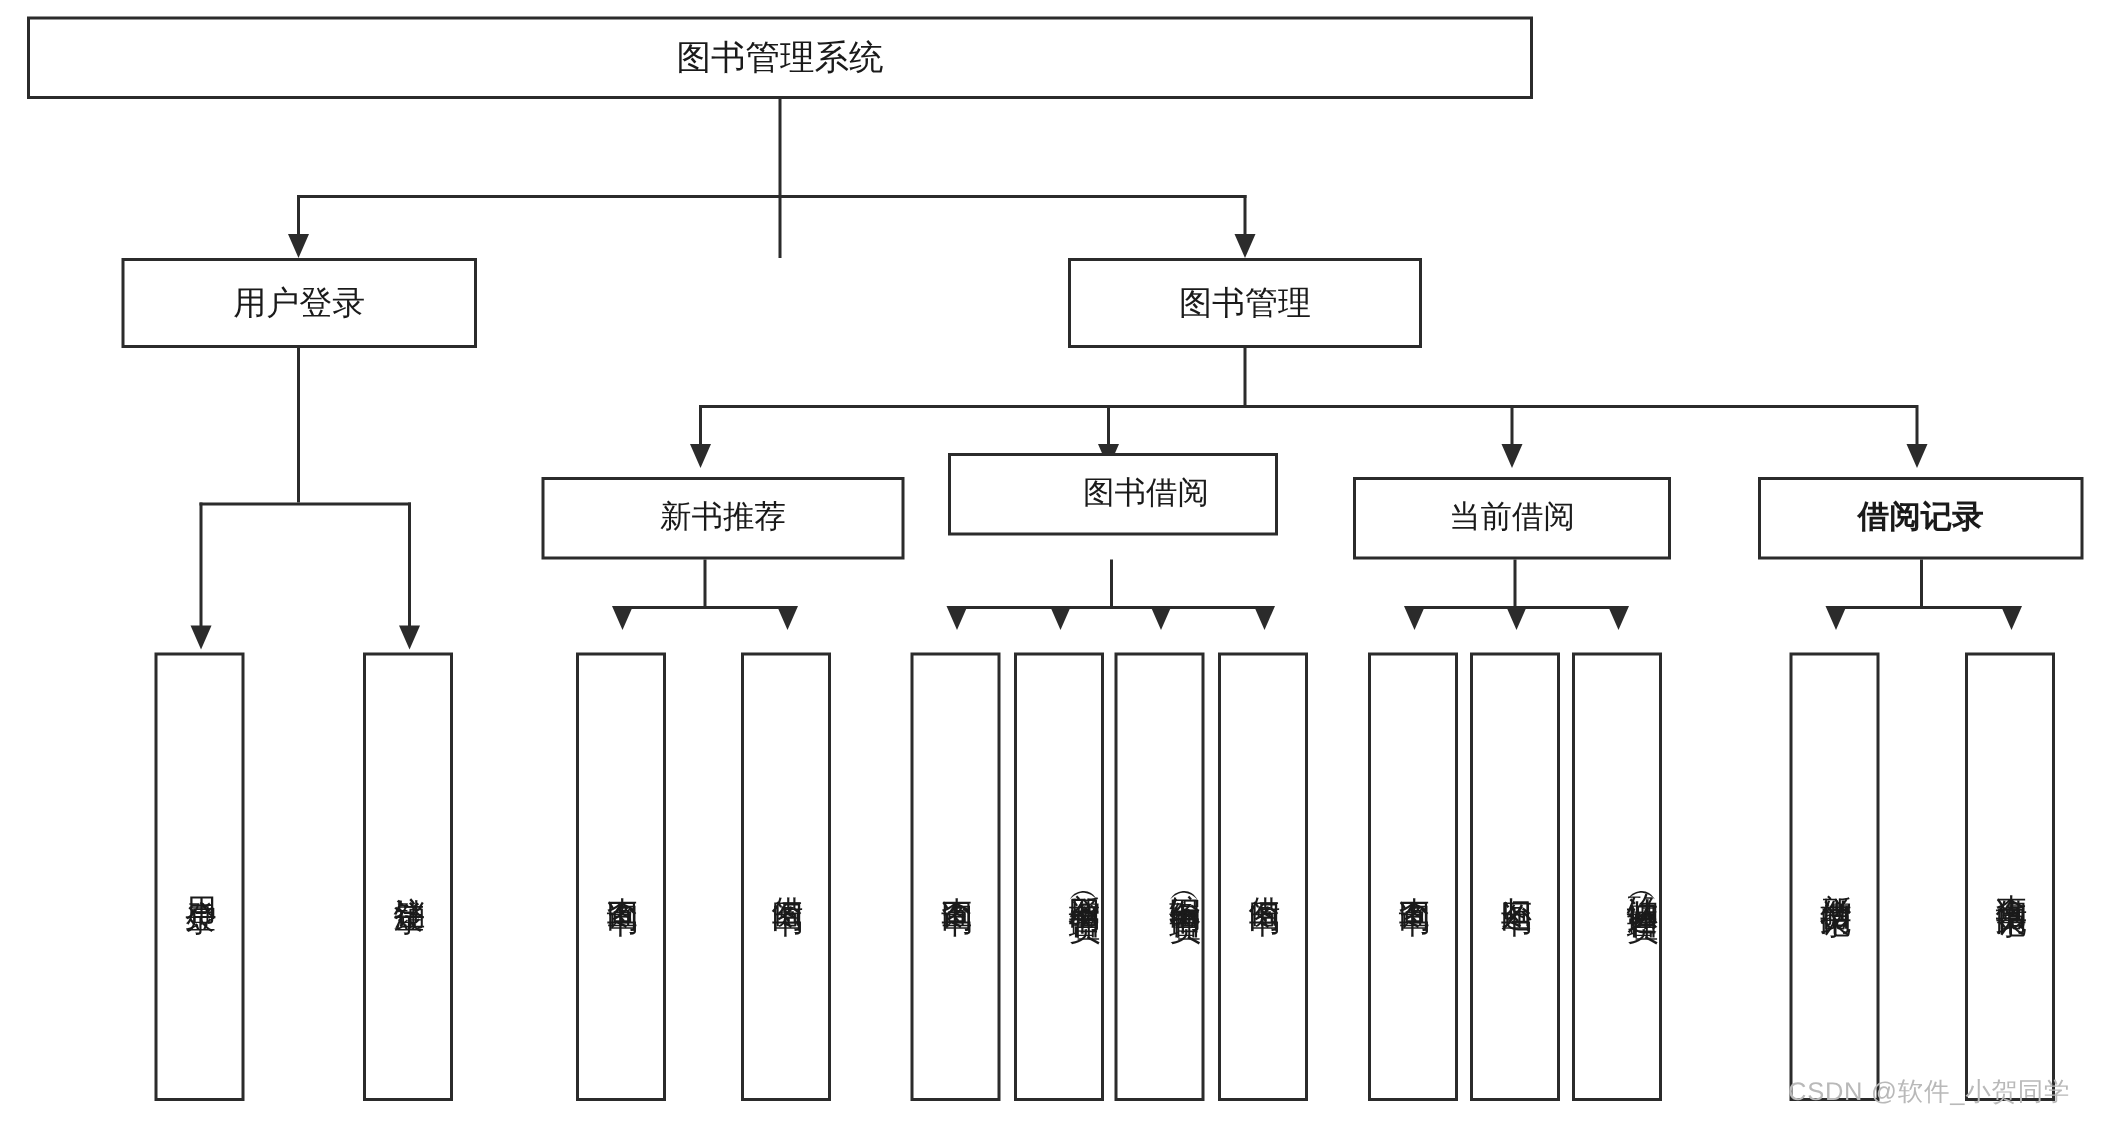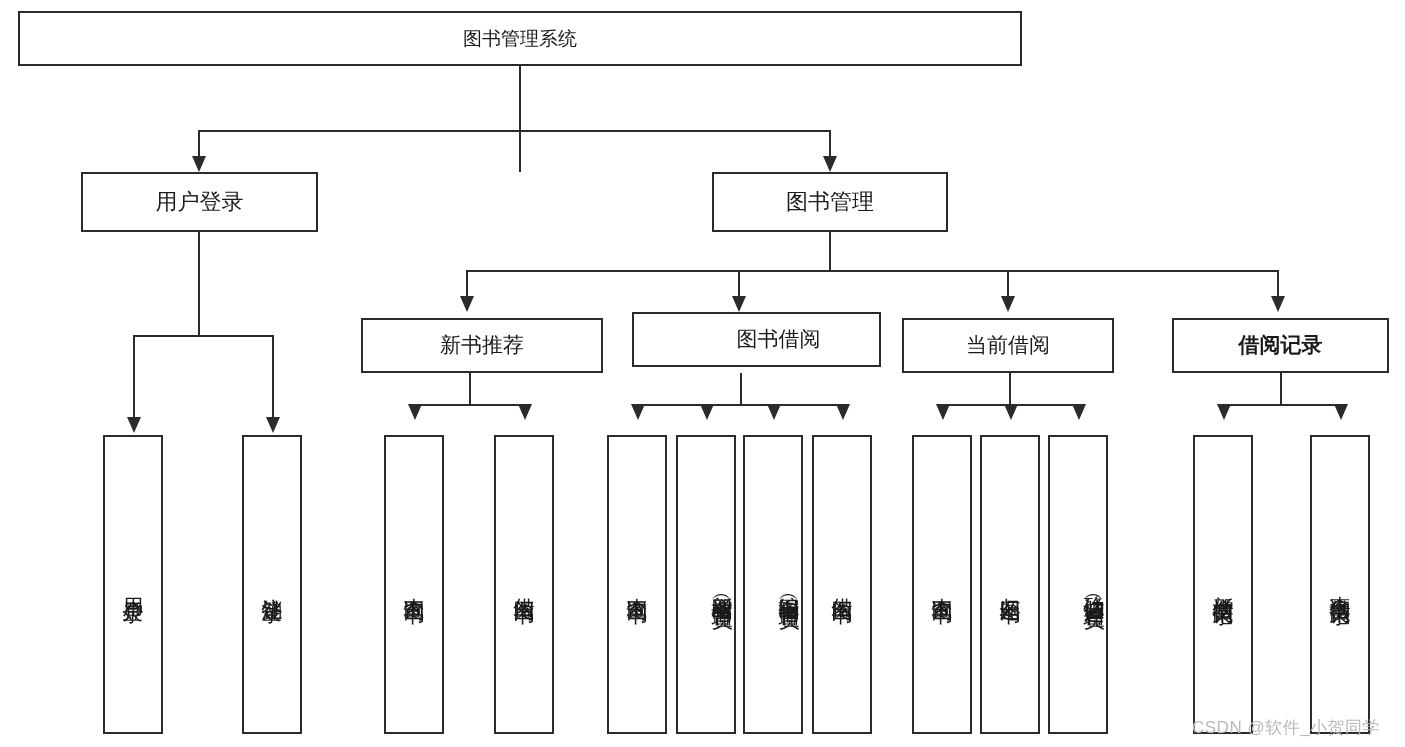--- a/index.html
+++ b/index.html
@@ -22,21 +22,21 @@
     box-sizing: border-box;
     border: 2px solid #2b2b2b;
     background: #ffffff;
     display: flex;
     align-items: center;
     justify-content: center;
     color: #1a1a1a;
     line-height: 1.15;
   }
   .node.root {
-    font-size: 19px;
+    font-size: 23px;
   }
   .node.lvl1 {
     font-size: 22px;
   }
   .node.lvl2 {
     font-size: 21px;
   }
   .node.leaf {
     font-size: 21px;
     writing-mode: vertical-rl;
@@ -113,21 +113,21 @@
   <div class="vline" style="left:1007px; top:270px; height:28px;"></div>
   <div class="vline" style="left:1277px; top:270px; height:28px;"></div>
   <div class="arrow" style="left:460px; top:296px;"></div>
   <div class="arrow" style="left:732px; top:296px;"></div>
   <div class="arrow" style="left:1001px; top:296px;"></div>
   <div class="arrow" style="left:1271px; top:296px;"></div>
 
   <div class="node lvl2" style="left:361px; top:318px; width:242px; height:55px;">
     <span>新书推荐</span>
   </div>
-  <div class="node lvl2" style="left:632px; top:312px; width:249px; height:55px;padding-left:44px;">
+  <div class="node lvl2" style="left:632px; top:302px; width:220px; height:55px;padding-left:44px;">
     <span>图书借阅</span>
   </div>
   <div class="node lvl2" style="left:902px; top:318px; width:212px; height:55px;">
     <span>当前借阅</span>
   </div>
   <div class="node lvl2" style="left:1172px; top:318px; width:217px; height:55px;font-weight:bold;">
     <span>借阅记录</span>
   </div>
 
   <div class="vline" style="left:469px; top:373px; height:31px;"></div>

